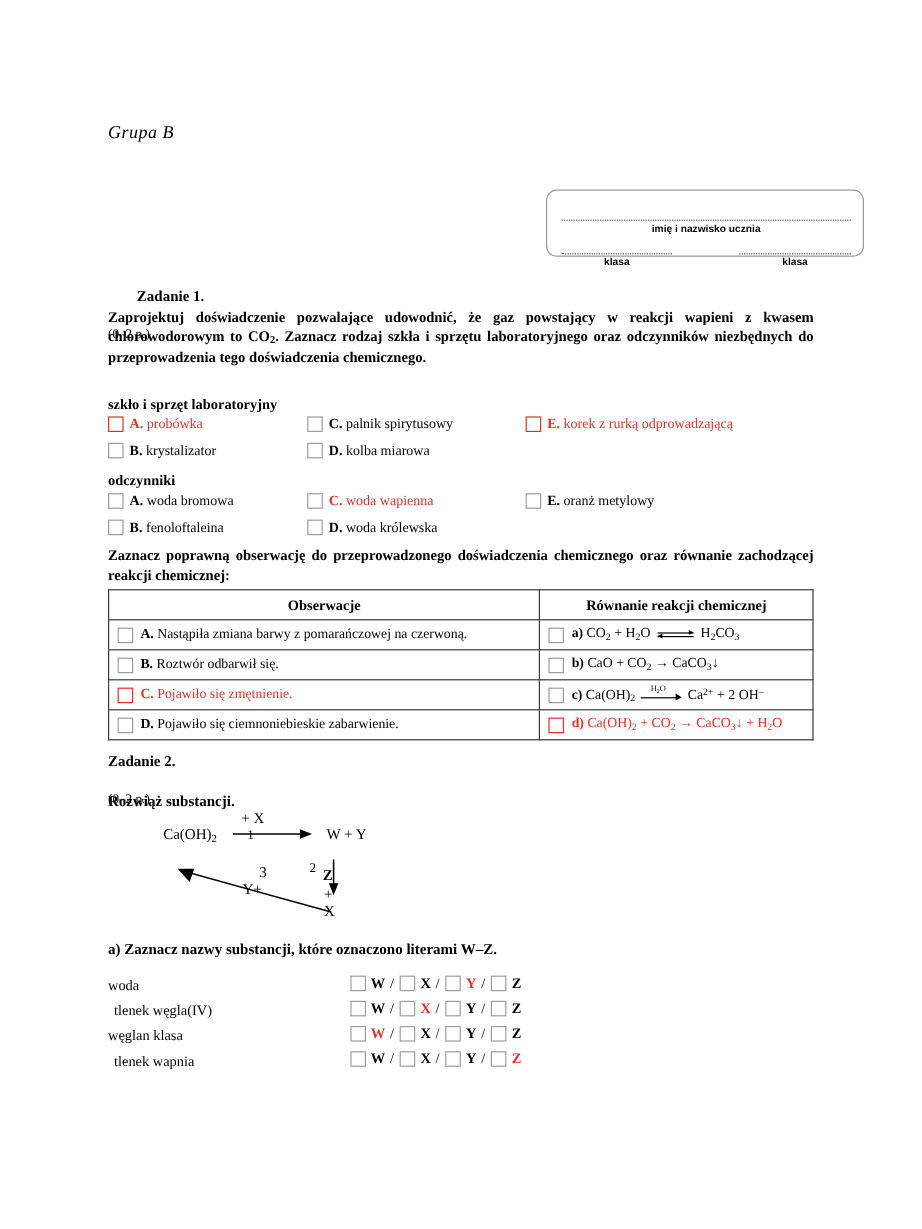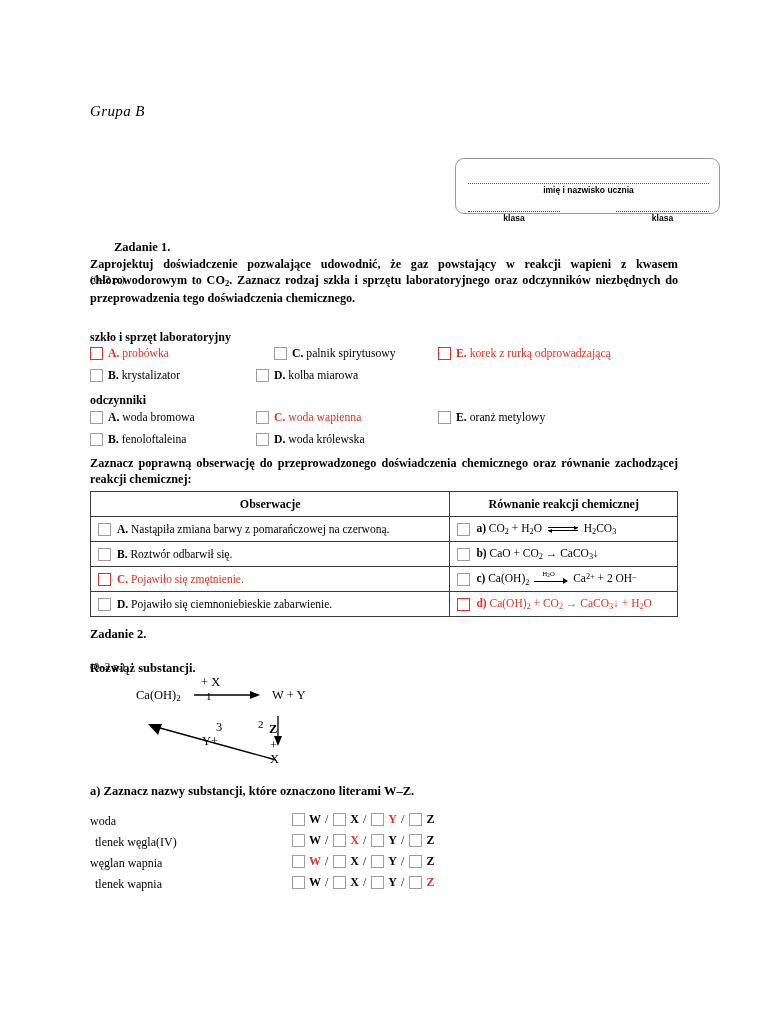--- a/index.html
+++ b/index.html
@@ -169,21 +169,21 @@
   <div class="sec-label" style="left:90px; top:330px;">szkło i sprzęt laboratoryjny</div>
 
   <div class="opt" style="left:90px; top:347px;">
     <span class="cb red"></span>
     <span class="lbl red"><b>A.</b> probówka</span>
   </div>
   <div class="opt" style="left:90px; top:369px;">
     <span class="cb"></span>
     <span class="lbl"><b>B.</b> krystalizator</span>
   </div>
-  <div class="opt" style="left:274px; top:347px;">
+  <div class="opt" style="left:256px; top:347px;">
     <span class="cb"></span>
     <span class="lbl"><b>C.</b> palnik spirytusowy</span>
   </div>
   <div class="opt" style="left:256px; top:369px;">
     <span class="cb"></span>
     <span class="lbl"><b>D.</b> kolba miarowa</span>
   </div>
   <div class="opt" style="left:438px; top:347px;">
     <span class="cb red"></span>
     <span class="lbl red"><b>E.</b> korek z rurką odprowadzającą</span>
@@ -345,21 +345,21 @@
     <span class="cb"></span>
       <span class="red">X</span>
       <span class="sep">/</span>
     <span class="cb"></span>
       <span>Y</span>
       <span class="sep">/</span>
     <span class="cb"></span>
       <span>Z</span>
   </div>
 
-  <div class="subst" style="left:90px; top:856px;">węglan wapnia</div>
+  <div class="subst" style="left:90px; top:856px;">węglan klasa</div>
   <div class="wxyz" style="left:292px; top:854px;">
     <span class="cb"></span>
       <span class="red">W</span>
       <span class="sep">/</span>
     <span class="cb"></span>
       <span>X</span>
       <span class="sep">/</span>
     <span class="cb"></span>
       <span>Y</span>
       <span class="sep">/</span>

